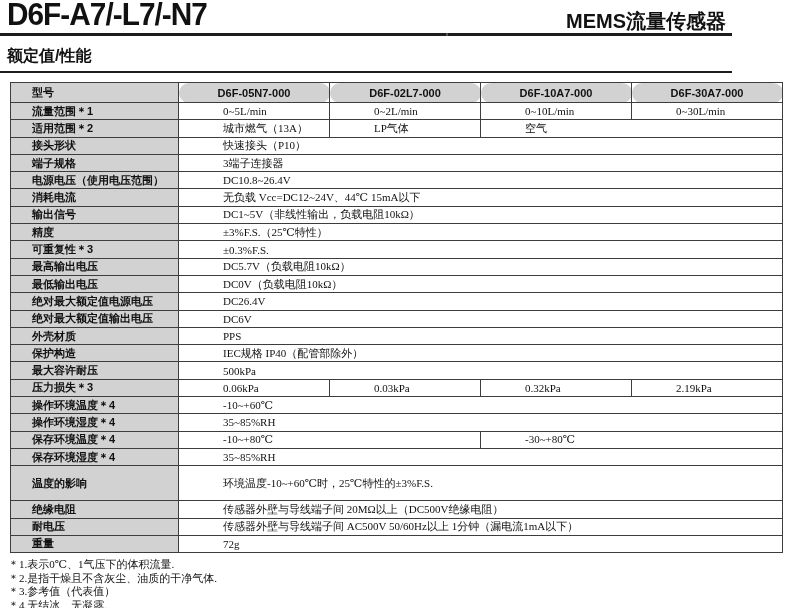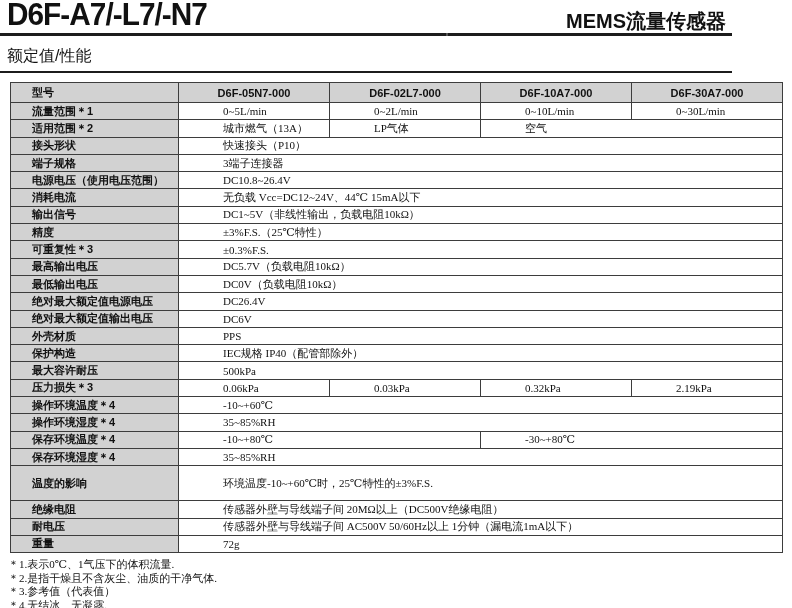--- a/index.html
+++ b/index.html
@@ -53,21 +53,21 @@
     position: absolute;
     left: 446px;
     top: 0;
     width: 2px;
     height: 3px;
     background: #555555;
   }
   
   .section-title {
     font-size: 16px;
-    font-weight: normal;
+    font-weight: bold;
     margin: 11px 0 0 7px;
     line-height: 18px;
   }
   .rule-thin {
     height: 2px;
     background: #1c1c1c;
     margin-top: 6px;
   }
   
   table.spec {
@@ -90,20 +90,21 @@
     font-weight: bold;
     font-family: "Liberation Sans", sans-serif;
     padding-left: 21px;
   }
   table.spec th.model {
     background: #d2d2d2;
     text-align: center;
     font-weight: bold;
     font-family: "Liberation Sans", sans-serif;
     height: 19px;
+    border-radius: 10px;
   }
   table.spec td.val {
     background: #ffffff;
     font-family: "Liberation Serif", "DejaVu Serif", serif;
     font-weight: normal;
     padding-left: 44px;
   }
   
   #spec-body tr:nth-child(22) th,
   #spec-body tr:nth-child(22) td {

